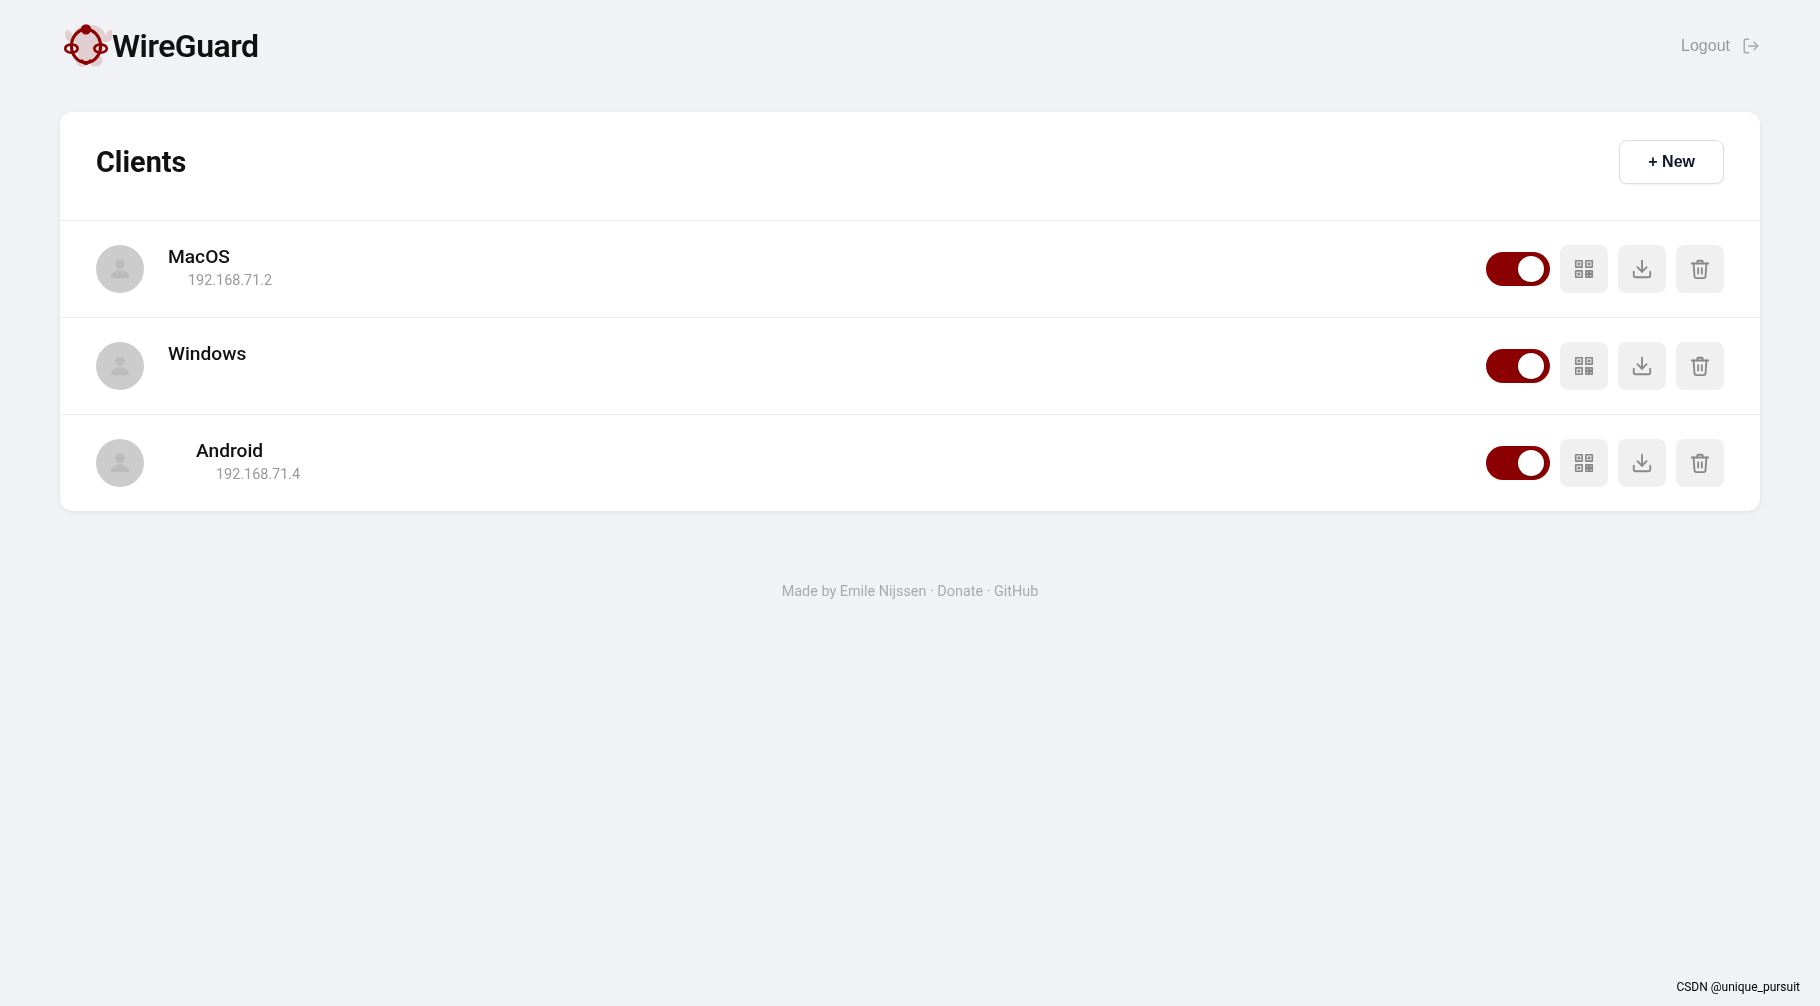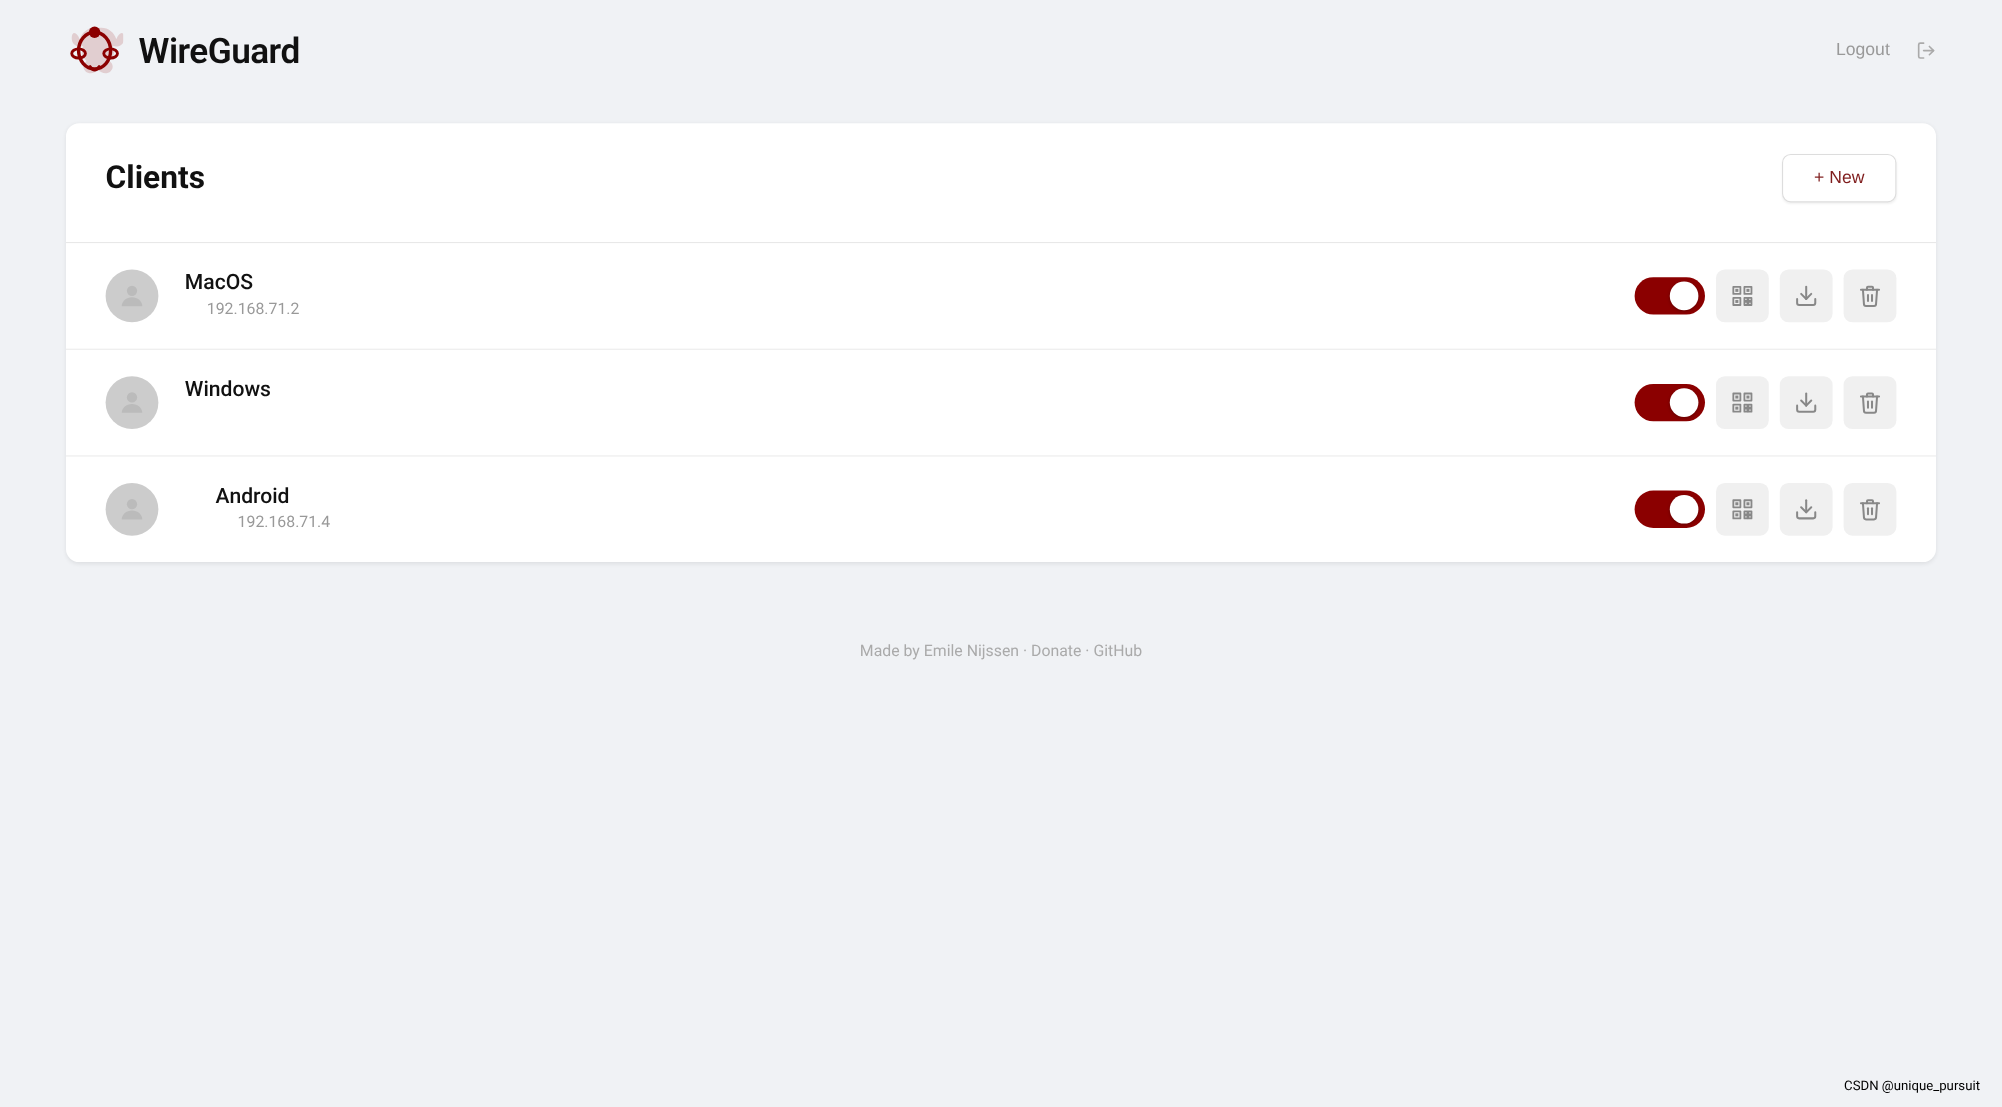--- a/index.html
+++ b/index.html
@@ -20,40 +20,39 @@
       display: flex;
       align-items: center;
       justify-content: space-between;
       padding: 20px 60px;
       background: transparent;
     }
 
     .header-logo {
       display: flex;
       align-items: center;
-      gap: 14px;
       justify-content: flex-end;
     }
 
     .logo-icon {
       width: 52px;
       height: 52px;
     }
 
     .logo-text {
       font-size: 2rem;
       font-weight: 600;
       color: #111;
       letter-spacing: -0.5px;
     }
 
     .logout-btn {
       display: flex;
       align-items: center;
-      gap: 24px;
+      gap: 12px;
       color: #999;
       font-size: 1rem;
       background: none;
       border: none;
       cursor: pointer;
       font-weight: 400;
     }
 
     
     .main {
@@ -85,22 +84,22 @@
 
     .new-btn {
       display: flex;
       align-items: center;
       gap: 8px;
       padding: 12px 28px;
       background: #fff;
       border: 1px solid #ddd;
       border-radius: 8px;
       font-size: 1rem;
-      font-weight: 400;
-      color: #7f1d1d;
+      font-weight: 700;
+      color: #0f172a;
       cursor: pointer;
       box-shadow: 0 1px 2px rgba(0,0,0,0.06);
     }
 
     
     .client-row {
       display: flex;
       align-items: flex-start;
       padding: 24px 36px;
       border-bottom: 1px solid #ebebeb;

